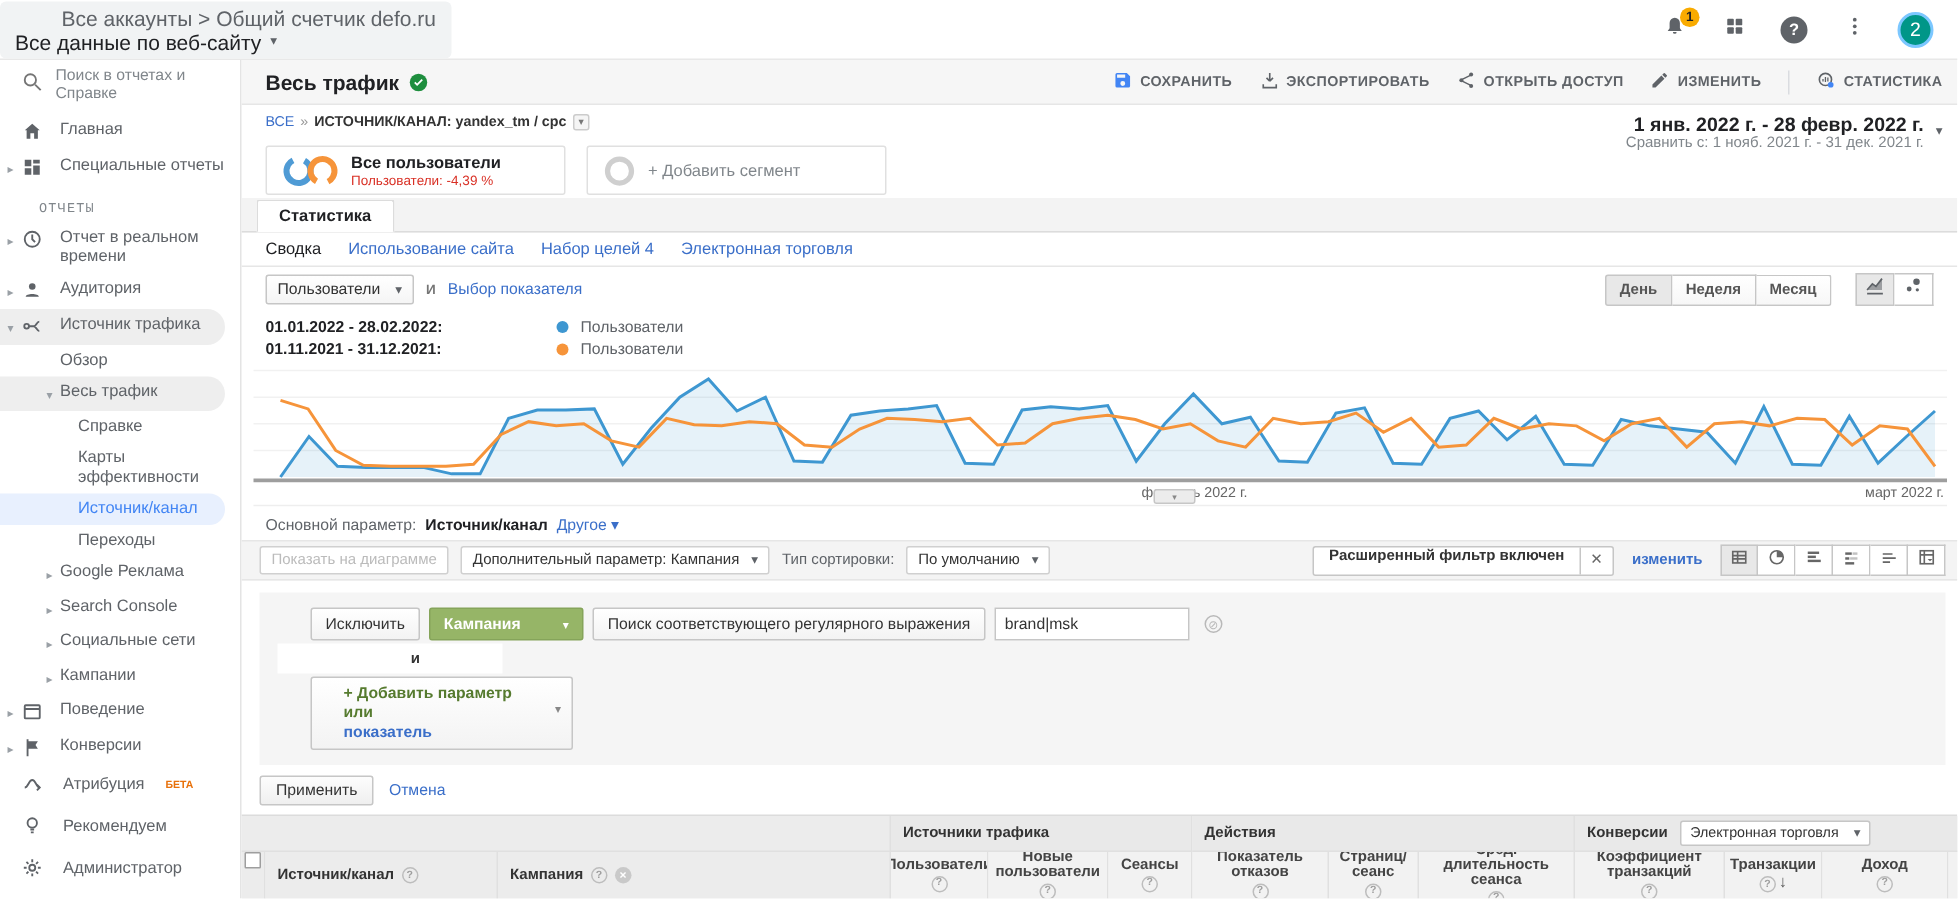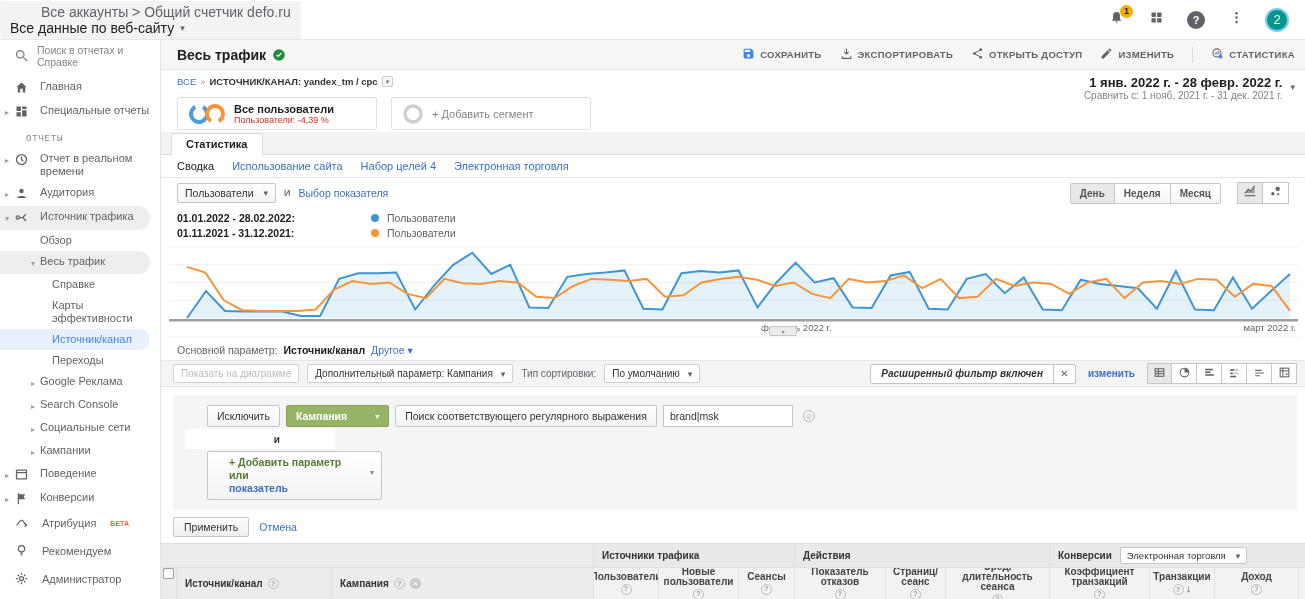--- a/index.html
+++ b/index.html
@@ -98,21 +98,21 @@
   .chart-wrap { position:relative; height:96px; margin-top:4px; }
   .slider-handle { position:absolute; left:608px; top:82px; width:28px; height:10px; background:#ececec; border:1px solid #c6c6c6; border-radius:2px; font-size:6px; color:#888; display:flex; align-items:center; justify-content:center; cursor:grab; }
 
   .param-row { height:20px; display:flex; align-items:center; gap:6px; padding-left:16px; font-size:10.5px; color:#5f6368; }
   .param-row b { color:#202124; }
 
   .tbl-toolbar { height:27px; background:#f4f4f4; border-top:1px solid #e6e6e6; border-bottom:1px solid #e6e6e6; display:flex; align-items:center; gap:8px; padding:0 8px 0 12px; }
   .tb-btn { border:1px solid #d0d0d0; background:#fff; border-radius:2px; font-size:10px; color:#333; padding:3px 7px; display:flex; align-items:center; gap:8px; cursor:pointer; }
   .tb-btn.disabled { color:#bbb; cursor:default; }
   .tb-label { font-size:10px; color:#5f6368; }
-  .chip { margin-left:auto; display:flex; align-items:center; border:1px solid #c6c6c6; background:#fff; border-radius:2px; height:20px;font-style:italic; }
+  .chip { margin-left:auto; display:flex; border:1px solid #c6c6c6; background:#fff; border-radius:2px; height:20px; }
   .chip-text { font-size:10px; font-weight:bold; color:#333; padding:0 10px; }
   .chip-x { border-left:1px solid #c6c6c6; width:22px; height:100%; display:flex; align-items:center; justify-content:center; color:#666; font-size:10px; cursor:pointer; }
   .edit-link { color:#3b6fc9; font-size:10px; font-weight:bold; cursor:pointer; margin:0 4px; }
   .views { display:flex; }
   .view-btn { border:1px solid #c6c6c6; border-left:none; background:#fff; width:25px; height:21px; display:flex; align-items:center; justify-content:center; color:#777; cursor:pointer; }
   .view-btn:first-child { border-left:1px solid #c6c6c6; }
   .view-btn.on { background:#e8e8e8; }
 
   .filter-panel { margin:8px 8px 0 12px; background:#f5f5f5; padding:10px 10px 10px 34px; }
   .fp-row1 { display:flex; align-items:center; gap:6px; }

